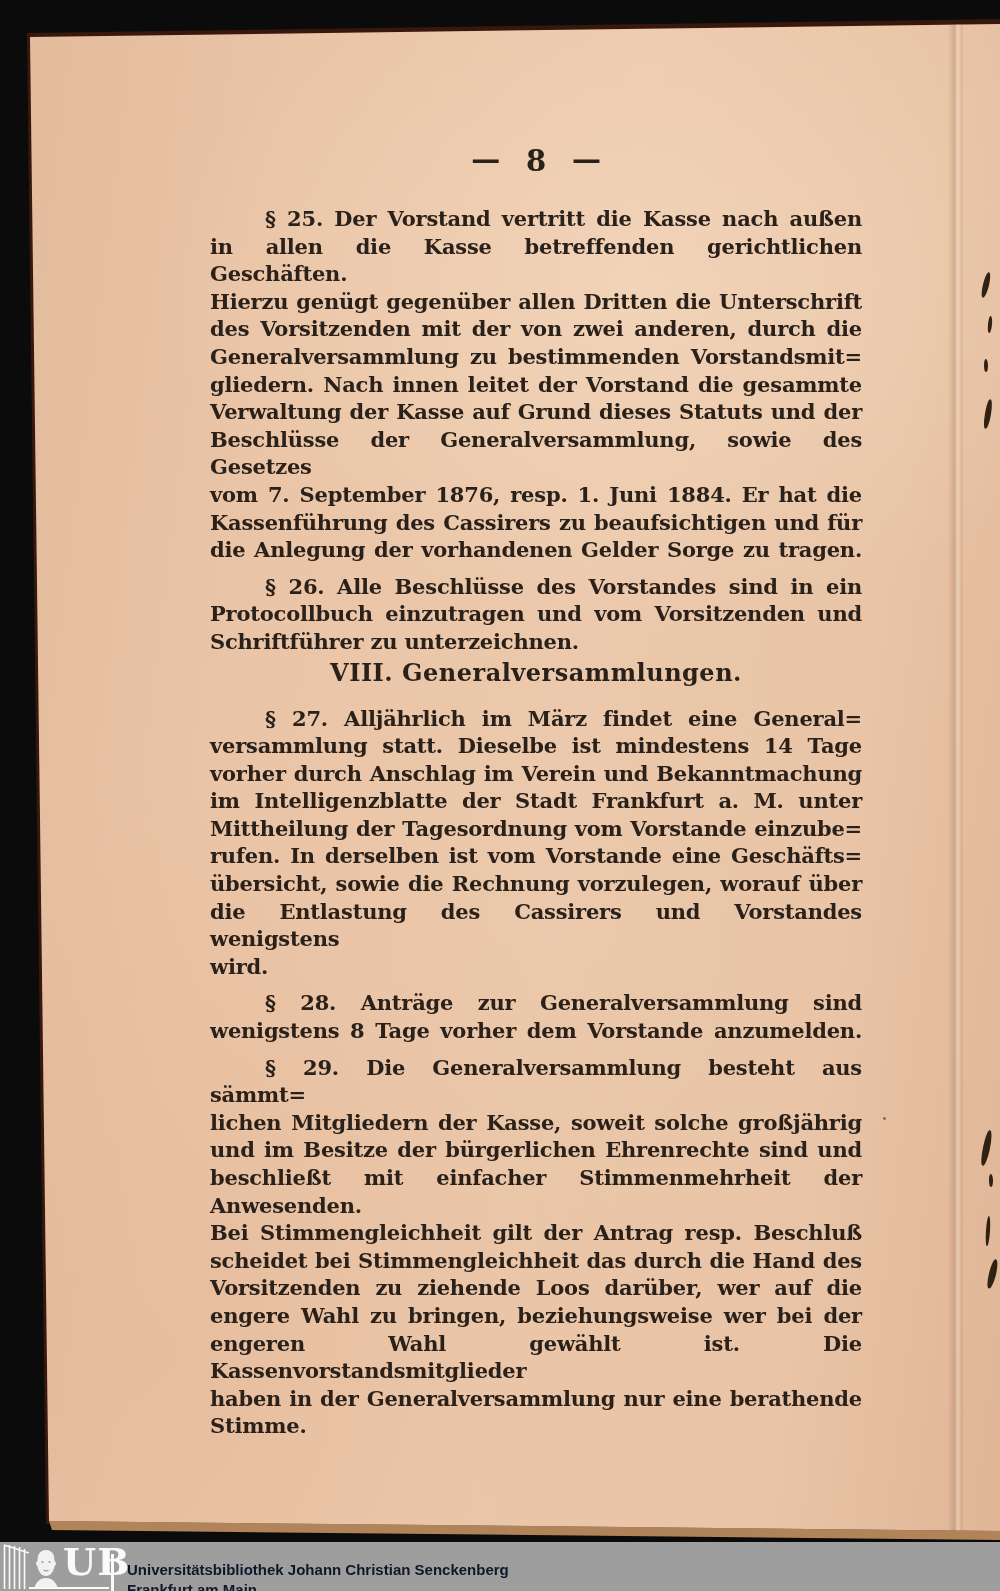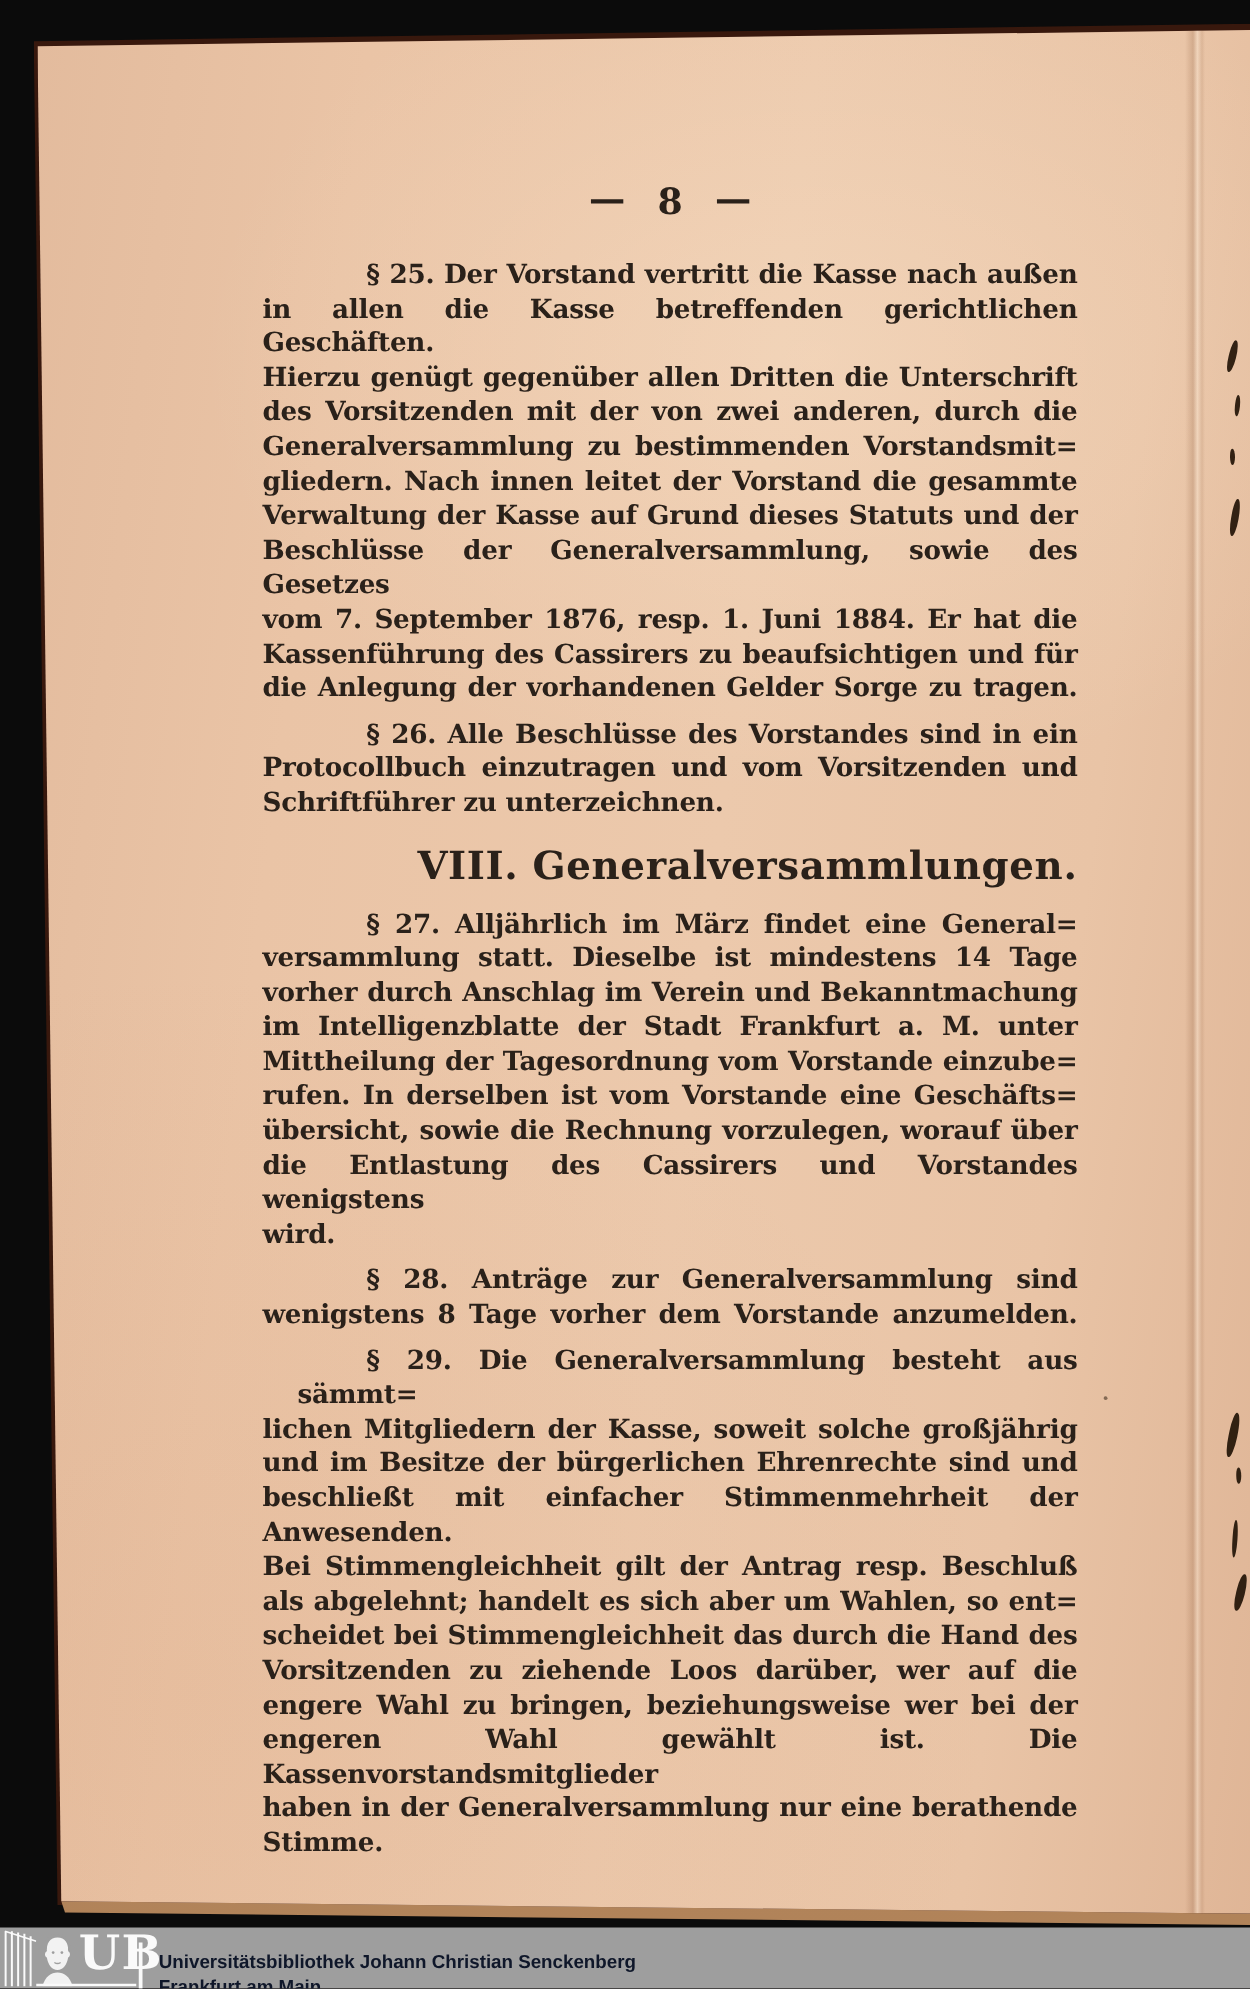--- a/index.html
+++ b/index.html
@@ -44,24 +44,24 @@
   }
   .page-number-row {
     display:flex; justify-content:center; align-items:center; gap:26px;
     font-size:29px; font-weight:bold; height:38px; margin-bottom:24px;
   }
   .page-number-row .dash { transform:translateY(-2px); }
   .paragraph { margin:0; }
   .paragraph.indented { margin-top:9px; }
   .line { text-align:justify; text-align-last:justify; }
   .line.last { text-align-last:left; }
-  .line.first-indent { text-indent:55px;margin-left:28px; }
+  .line.first-indent { text-indent:55px; }
   .section-heading {
-    text-align:right; font-size:31px; font-weight:bold; letter-spacing:0.5px;
-    margin-top:20px; margin-bottom:15px; line-height:34px;
+    text-align:center; font-size:24px; font-weight:bold; letter-spacing:0.5px;
+    margin-bottom:15px; line-height:34px;
   }
   .footer-banner {
     position:absolute; left:0; bottom:0; width:1000px; height:49px;
     background:#9e9e9e;
     font-family:"Liberation Sans", sans-serif;
   }
   .ub-logo { position:absolute; left:0; top:0; height:49px; width:120px; }
   .pages-icon { position:absolute; left:3px; top:2px; }
   .portrait-icon { position:absolute; left:30px; top:4px; }
   .ub-text {
@@ -141,21 +141,20 @@
           <div class="paragraph indented">
             <div class="line first-indent">§ 28. Anträge zur Generalversammlung sind</div>
             <div class="line">wenigstens 8 Tage vorher dem Vorstande anzumelden.</div>
           </div>
           <div class="paragraph indented">
             <div class="line first-indent">§ 29. Die Generalversammlung besteht aus sämmt=</div>
             <div class="line">lichen Mitgliedern der Kasse, soweit solche großjährig</div>
             <div class="line">und im Besitze der bürgerlichen Ehrenrechte sind und</div>
             <div class="line">beschließt mit einfacher Stimmenmehrheit der Anwesenden.</div>
             <div class="line">Bei Stimmengleichheit gilt der Antrag resp. Beschluß</div>
-            <div class="line">als abgelehnt; handelt es sich aber um Wahlen, so ent=</div>
             <div class="line">scheidet bei Stimmengleichheit das durch die Hand des</div>
             <div class="line">Vorsitzenden zu ziehende Loos darüber, wer auf die</div>
             <div class="line">engere Wahl zu bringen, beziehungsweise wer bei der</div>
             <div class="line">engeren Wahl gewählt ist. Die Kassenvorstandsmitglieder</div>
             <div class="line">haben in der Generalversammlung nur eine berathende</div>
             <div class="line last">Stimme.</div>
           </div>
         </div>
     </div>
   </div>

